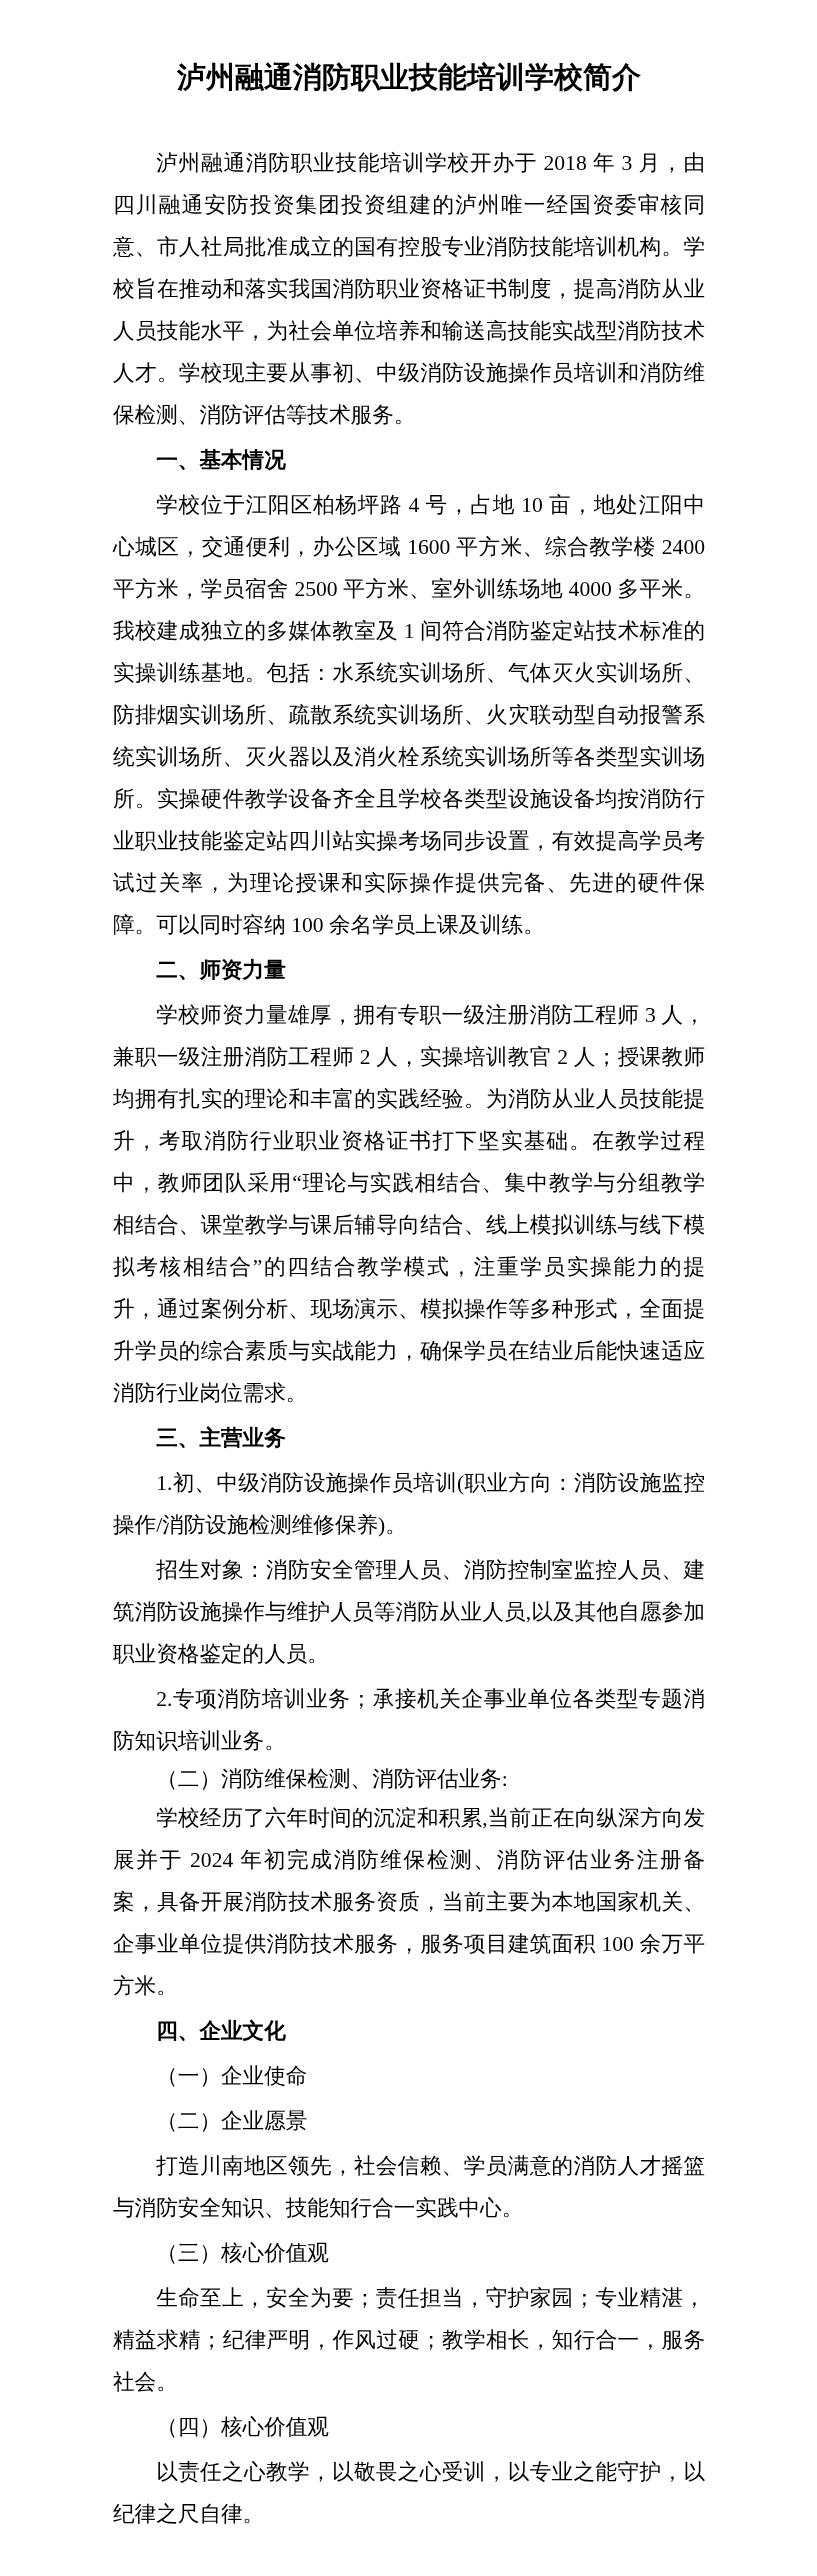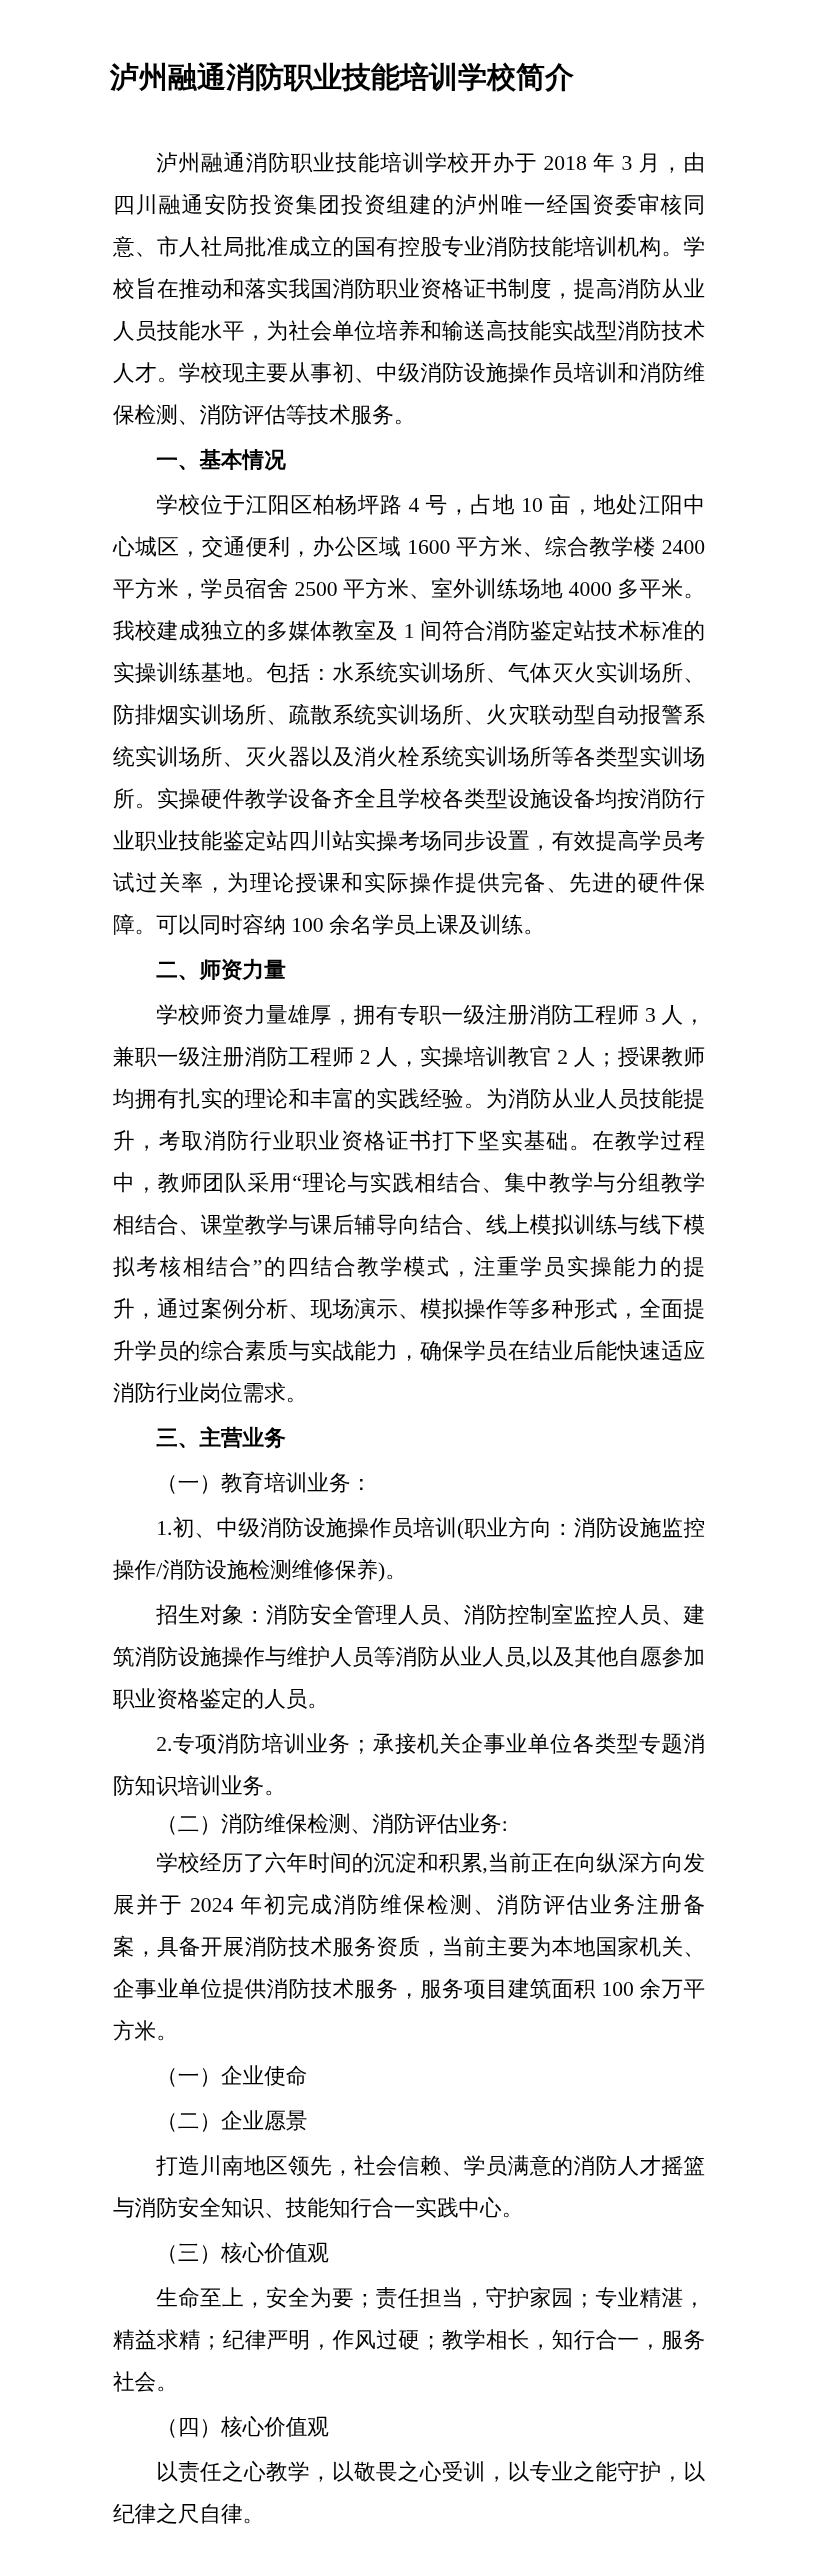--- a/index.html
+++ b/index.html
@@ -1,19 +1,19 @@
 <!DOCTYPE html>
 <html style="font-size:8.2px"><head>
 <meta charset="utf-8">
 <style>
   html,body{margin:0;padding:0;background:#fff;}
   body{width:818px;font-family:"Liberation Serif",serif;}
   .page{position:relative;width:818px;height:3237px;background:#fff;box-sizing:border-box;
         padding:58px 110px 0 110px;overflow:hidden;}
-  .title{margin:0 0 44px 0;font-size:29px;font-weight:bold;
+  .title{margin:0 0 44px 0;font-size:29px;font-weight:bold;text-align:center;
          font-family:"Liberation Serif",serif;color:#000;}
   .docbody{font-size:21.6px;line-height:42px;text-align:justify;color:#000;}
   .blk{margin:3px;}
   .blk.p{text-indent:2em;}
   .blk.h{font-weight:bold;text-indent:2em;font-family:"Liberation Sans",sans-serif;}
   .blk.s{text-indent:2em;}
   .blk.tight{line-height:29px;}
 </style>
 </head>
 <body>
@@ -22,26 +22,26 @@
 
   <h1 class="title">泸州融通消防职业技能培训学校简介</h1>
 
   <div class="docbody" id="doc-body">
       <div class="blk p">泸州融通消防职业技能培训学校开办于 2018 年 3 月，由四川融通安防投资集团投资组建的泸州唯一经国资委审核同意、市人社局批准成立的国有控股专业消防技能培训机构。学校旨在推动和落实我国消防职业资格证书制度，提高消防从业人员技能水平，为社会单位培养和输送高技能实战型消防技术人才。学校现主要从事初、中级消防设施操作员培训和消防维保检测、消防评估等技术服务。</div>
       <div class="blk h">一、基本情况</div>
       <div class="blk p">学校位于江阳区柏杨坪路 4 号，占地 10 亩，地处江阳中心城区，交通便利，办公区域 1600 平方米、综合教学楼 2400 平方米，学员宿舍 2500 平方米、室外训练场地 4000 多平米。我校建成独立的多媒体教室及 1 间符合消防鉴定站技术标准的实操训练基地。包括：水系统实训场所、气体灭火实训场所、防排烟实训场所、疏散系统实训场所、火灾联动型自动报警系统实训场所、灭火器以及消火栓系统实训场所等各类型实训场所。实操硬件教学设备齐全且学校各类型设施设备均按消防行业职业技能鉴定站四川站实操考场同步设置，有效提高学员考试过关率，为理论授课和实际操作提供完备、先进的硬件保障。可以同时容纳 100 余名学员上课及训练。</div>
       <div class="blk h">二、师资力量</div>
       <div class="blk p">学校师资力量雄厚，拥有专职一级注册消防工程师 3 人，兼职一级注册消防工程师 2 人，实操培训教官 2 人；授课教师均拥有扎实的理论和丰富的实践经验。为消防从业人员技能提升，考取消防行业职业资格证书打下坚实基础。在教学过程中，教师团队采用“理论与实践相结合、集中教学与分组教学相结合、课堂教学与课后辅导向结合、线上模拟训练与线下模拟考核相结合”的四结合教学模式，注重学员实操能力的提升，通过案例分析、现场演示、模拟操作等多种形式，全面提升学员的综合素质与实战能力，确保学员在结业后能快速适应消防行业岗位需求。</div>
       <div class="blk h">三、主营业务</div>
-      <div class="blk s">（一）教育培训业务：</div>
       <div class="blk p">1.初、中级消防设施操作员培训(职业方向：消防设施监控操作/消防设施检测维修保养)。</div>
       <div class="blk p">招生对象：消防安全管理人员、消防控制室监控人员、建筑消防设施操作与维护人员等消防从业人员,以及其他自愿参加职业资格鉴定的人员。</div>
       <div class="blk p">2.专项消防培训业务；承接机关企事业单位各类型专题消防知识培训业务。</div>
       <div class="blk s tight">（二）消防维保检测、消防评估业务:</div>
       <div class="blk p">学校经历了六年时间的沉淀和积累,当前正在向纵深方向发展并于 2024 年初完成消防维保检测、消防评估业务注册备案，具备开展消防技术服务资质，当前主要为本地国家机关、企事业单位提供消防技术服务，服务项目建筑面积 100 余万平方米。</div>
+      <div class="blk h">四、企业文化</div>
       <div class="blk s">（一）企业使命</div>
       <div class="blk s">（二）企业愿景</div>
       <div class="blk p">打造川南地区领先，社会信赖、学员满意的消防人才摇篮与消防安全知识、技能知行合一实践中心。</div>
       <div class="blk s">（三）核心价值观</div>
       <div class="blk p">生命至上，安全为要；责任担当，守护家园；专业精湛，精益求精；纪律严明，作风过硬；教学相长，知行合一，服务社会。</div>
       <div class="blk s">（四）核心价值观</div>
       <div class="blk p">以责任之心教学，以敬畏之心受训，以专业之能守护，以纪律之尺自律。</div>
     </div>
 
 </div>

